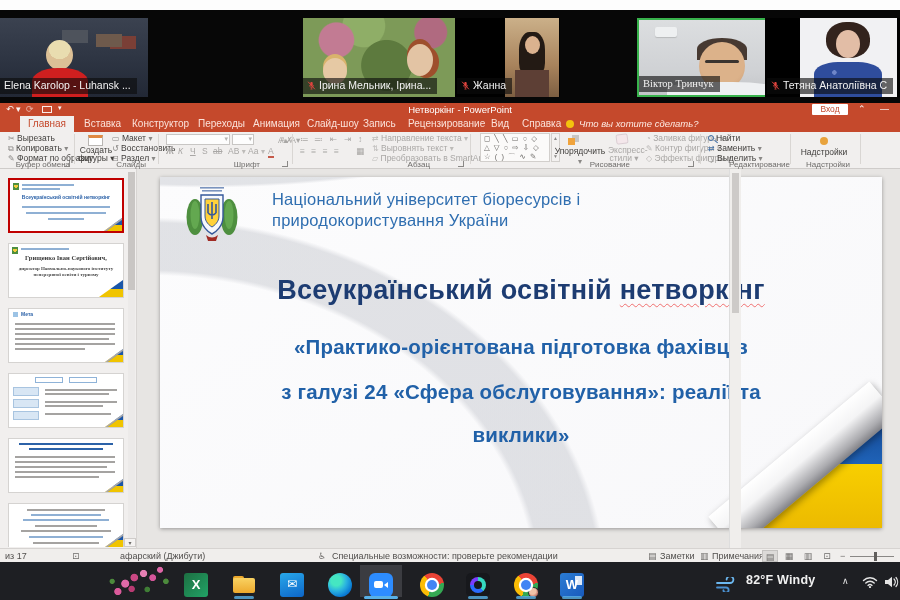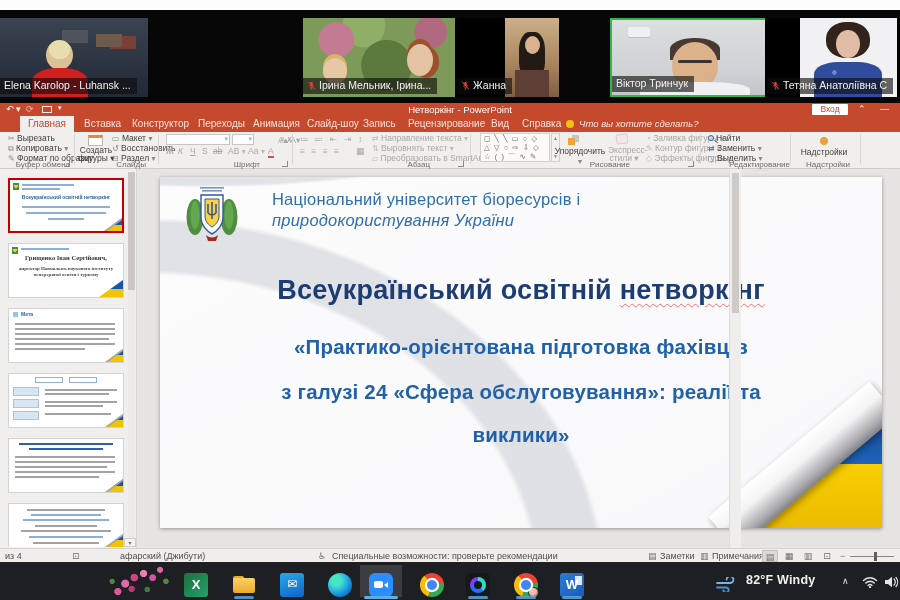--- a/index.html
+++ b/index.html
@@ -211,21 +211,21 @@
         <svg class="mic" viewBox="0 0 12 12">
           <path d="M6 1.2c-.9 0-1.6.7-1.6 1.6v3c0 .9.7 1.6 1.6 1.6s1.6-.7 1.6-1.6v-3C7.6 1.9 6.9 1.2 6 1.2z" fill="#e0443e"></path>
           <path d="M3.2 5.6c0 1.6 1.2 2.8 2.8 2.8s2.8-1.2 2.8-2.8" stroke="#e0443e" fill="none" stroke-width="1"></path>
           <path d="M6 8.4v2M4.6 10.8h2.8" stroke="#e0443e" stroke-width="1"></path>
           <path d="M1.5 1l9 10" stroke="#e0443e" stroke-width="1.3"></path>
         </svg>
         <span>Жанна</span>
       </div>
     </div>
 
-    <div class="tile active" style="left:610px;width:185px;">
+    <div class="tile active" style="left:637px;width:185px;font-family:Liberation Serif, serif;">
       <div class="sc5">
         <div class="ac"></div>
         <div class="abs" style="left:58px;top:18px;width:50px;height:22px;border-radius:50% 50% 0 0;background:#473931;"></div>
         <div class="head" style="left:60px;top:22px;width:46px;height:48px;background:radial-gradient(circle at 50% 42%,#dcb28a 0 60%,#c79b74 100%);"></div>
         <div class="abs" style="left:66px;top:40px;width:34px;height:3px;background:#3a3430;border-radius:2px;"></div>
         <div class="abs" style="left:28px;top:62px;width:110px;height:18px;border-radius:40% 40% 0 0;background:#eef0f2;"></div>
       </div>
       <div class="plabel">
         <span>Віктор Тринчук</span>
       </div>
@@ -447,42 +447,42 @@
         <ellipse cx="11" cy="32" rx="8.5" ry="18" fill="#4e8f3f"></ellipse>
         <ellipse cx="45" cy="32" rx="8.5" ry="18" fill="#4e8f3f"></ellipse>
         <ellipse cx="11" cy="30" rx="4.5" ry="14" fill="#63a850"></ellipse>
         <ellipse cx="45" cy="30" rx="4.5" ry="14" fill="#63a850"></ellipse>
         <path d="M17 10 h22 v22 c0 9-7 15-11 17 c-4-2-11-8-11-17 z" fill="#f7f9fc" stroke="#35589a" stroke-width="1.4"></path>
         <path d="M21 14 h14 v17 c0 6-4.5 9.5-7 11 c-2.5-1.5-7-5-7-11 z" fill="#ffd23a" stroke="#35589a" stroke-width="1"></path>
         <path d="M28 17 v17 M24 19 v9 M32 19 v9 M24 28 q4 4 8 0" stroke="#35589a" stroke-width="1.6" fill="none"></path>
         <path d="M22 50 q6 5 12 0 l-2 6 h-8 z" fill="#a02b24"></path>
       </svg>
       <div class="uni-line" style="top:13px;">Національний університет біоресурсів і</div>
-      <div class="uni-line" style="top:34px;font-style:italic;">природокористування України</div>
+      <div class="uni-line" style="top:34px;">природокористування України</div>
 
       <div id="s-title">
         <span>Всеукраїнський освітній </span><span class="spell">нетворкінг</span>
       </div>
       <div class="s-sub" style="top:158px;">«Практико-орієнтована підготовка фахівців</div>
       <div class="s-sub" style="top:203px;">з галузі 24 «Сфера обслуговування»: реалії та</div>
       <div class="s-sub" style="top:246px;">виклики»</div>
 
       <div id="flagcorner">
         <div class="flag"></div>
         <div class="curl"></div>
       </div>
     </div>
 
     <div id="canvas-scroll">
         <i></i>
       </div>
   </div>
 
   <div class="abs" id="statusbar">
-    <span class="st" style="left:5px;">из 4</span>
+    <span class="st" style="left:5px;">из 17</span>
     <span class="st" style="left:72px;color:#6e6c6a;">⊡</span>
     <span class="st" style="left:120px;">афарский (Джибути)</span>
     <span class="st" style="left:318px;color:#6e6c6a;">♿</span>
     <span class="st" style="left:332px;">Специальные возможности: проверьте рекомендации</span>
 
     <span class="st" style="left:648px;color:#6e6c6a;">▤</span>
     <span class="st" style="left:660px;">Заметки</span>
     <span class="st" style="left:700px;color:#6e6c6a;">▥</span>
     <span class="st" style="left:712px;">Примечания</span>
 

